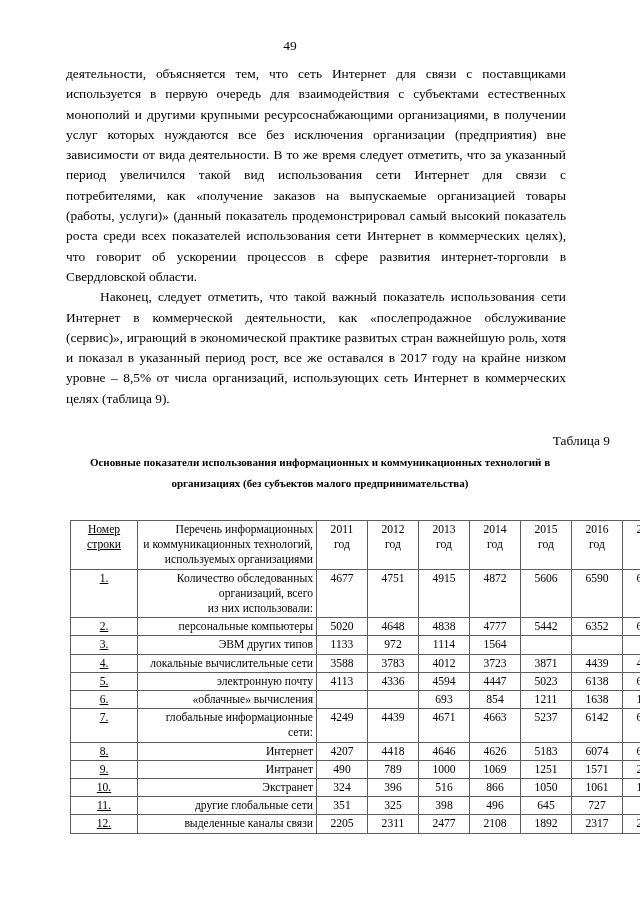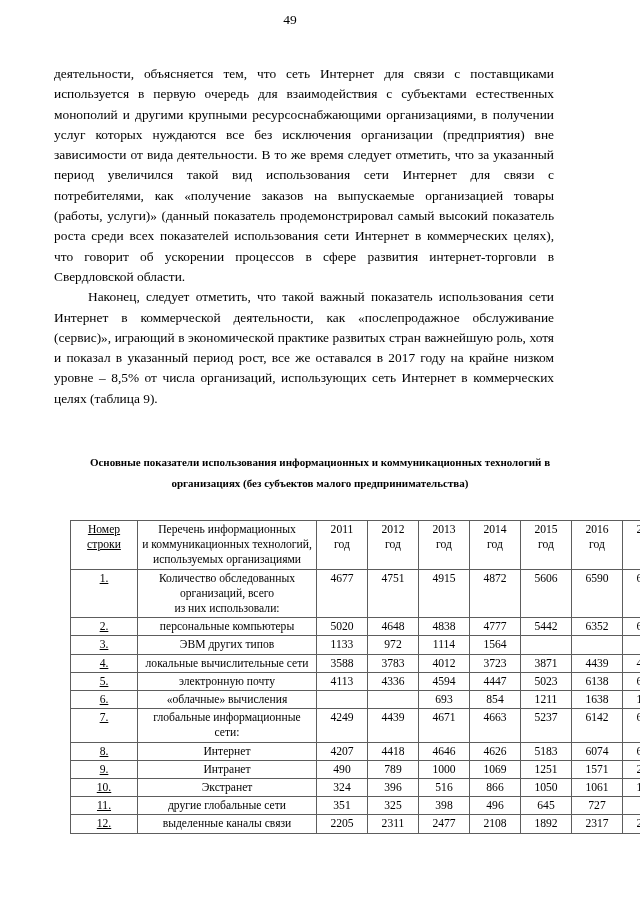--- a/index.html
+++ b/index.html
@@ -16,30 +16,30 @@
     overflow: hidden;
   }
   .page {
     position: absolute;
     left: 0; top: 0;
     width: 640px;
     height: 905px;
   }
   .page-number {
     position: absolute;
-    top: 12px;
+    top: 38px;
     left: 0;
     width: 580px;
     text-align: center;
     font-size: 13.5px;
     line-height: 16px;
   }
   .body-text {
     position: absolute;
-    left: 54px;
+    left: 66px;
     top: 64px;
     width: 500px;
     font-size: 13.4px;
     line-height: 20.3px;
     text-align: justify;
     text-justify: inter-word;
     hyphens: none;
   }
   .body-text p {
     margin: 0;
@@ -82,40 +82,41 @@
     border: 1px solid #5d5d5d;
     padding: 1px 3px 1px 3px;
     vertical-align: top;
     font-weight: normal;
     font-size: 11.6px;
     line-height: 15.2px;
     overflow: hidden;
     white-space: nowrap;
   }
   .col-num   { width: 60px;  text-align: center; text-decoration: underline; }
-  .col-name  { width: 172px; text-align: center; white-space: normal; }
+  .col-name  { width: 172px; text-align: right; white-space: normal; }
   .col-year  { width: 44px;  text-align: center; }
   th.col-num { text-align: center; white-space: normal; }
-  th.col-name{ text-align: center; }
+  th.col-name{ text-align: right; }
   th.col-year{ text-align: center; white-space: normal; }
   td.col-name .line2 { display: block; }
   .hdr-cell .l { display: block; }
 </style>
 </head>
 <body>
 
 <div class="page">
 
   <div class="page-number">49</div>
 
   <div class="body-text">
     <p>деятельности, объясняется тем, что сеть Интернет для связи с поставщиками используется в первую очередь для взаимодействия с субъектами естественных монополий и другими крупными ресурсоснабжающими организациями, в получении услуг которых нуждаются все без исключения организации (предприятия) вне зависимости от вида деятельности. В то же время следует отметить, что за указанный период увеличился такой вид использования сети Интернет для связи с потребителями, как «получение заказов на выпускаемые организацией товары (работы, услуги)» (данный показатель продемонстрировал самый высокий показатель роста среди всех показателей использования сети Интернет в коммерческих целях), что говорит об ускорении процессов в сфере развития интернет-торговли в Свердловской области.</p>
     <p class="indent">Наконец, следует отметить, что такой важный показатель использования сети Интернет в коммерческой деятельности, как «послепродажное обслуживание (сервис)», играющий в экономической практике развитых стран важнейшую роль, хотя и показал в указанный период рост, все же оставался в 2017 году на крайне низком уровне – 8,5% от числа организаций, использующих сеть Интернет в коммерческих целях (таблица 9).</p>
   </div>
 
+  <div class="table-label">Таблица 9</div>
 
   <div class="table-title">
     <span>Основные показатели использования информационных и</span>
     <span>коммуникационных технологий в организациях (без субъектов малого</span>
     <span>предпринимательства)</span>
   </div>
 
   <table class="data">
     <thead>
       <tr>

